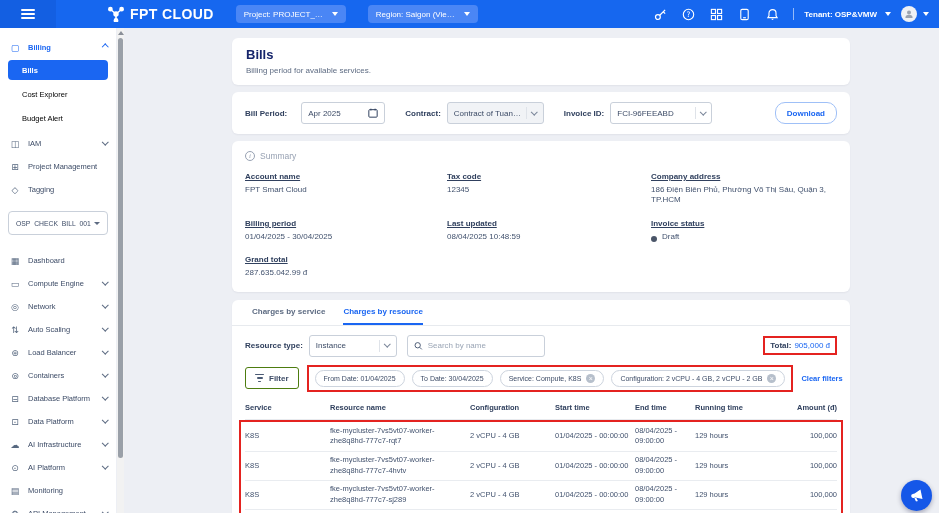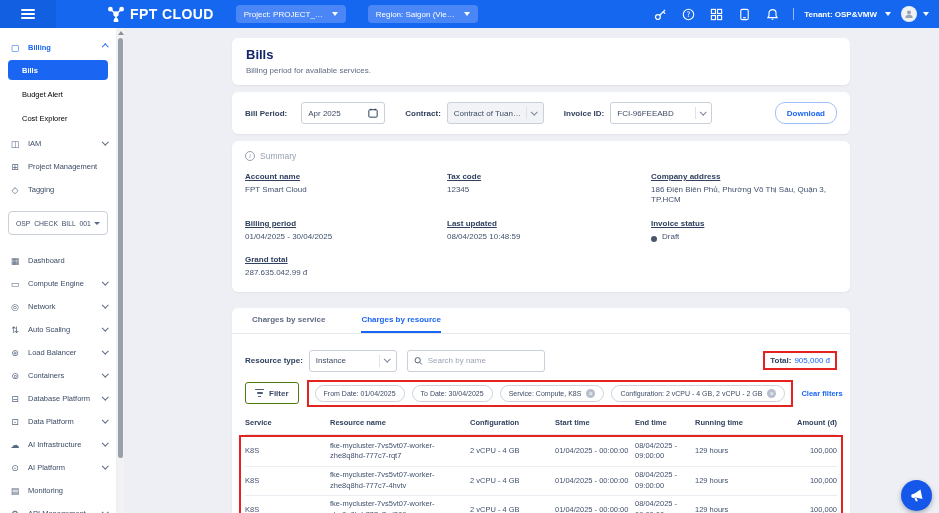--- a/index.html
+++ b/index.html
@@ -64,21 +64,21 @@
   .card-summary { padding:10px 13px 13px 13px; }
   .sum-head { display:flex; align-items:center; color:#98a2b3; font-size:8.5px; }
   .info-ic { width:10px; height:10px; border:1px solid #98a2b3; border-radius:50%; font-size:7px; display:flex; align-items:center; justify-content:center; margin-right:5px; font-style:italic; font-family:"Liberation Serif",serif; }
   .sum-grid { display:grid; grid-template-columns:202px 204px 1fr; margin-top:11px; row-gap:13px; }
   .f-lbl { font-size:8px; font-weight:bold; color:#30405e;text-decoration:underline; }
   .f-val { font-size:8px; color:#42526e; margin-top:4px; line-height:1.3; }
   .status-line { display:flex; align-items:flex-end; }
   .dot { width:6px; height:6px; border-radius:50%; background:#4a5568; margin-right:5px; }
 
   .card-table { padding:0 13px 8px 13px; position:relative; }
-  .tabs { display:flex; gap:36px; border-bottom:1px solid #e7eaee; margin:16px -13px; padding:0 13px 0 20px; height:26px; align-items:stretch; }
+  .tabs { display:flex; gap:18px; border-bottom:1px solid #e7eaee; margin:8px -13px; padding:0 13px 0 20px; height:26px; align-items:stretch; }
   .tab { font-size:8px; font-weight:bold; color:#5d6b82; display:flex; align-items:center; cursor:pointer; border-bottom:2px solid transparent; }
   .tab.active { color:#1a66f2; border-bottom-color:#1a66f2; }
   .controls { display:flex; align-items:center; margin-top:9px; }
   .search { height:22px; width:138px; border:1px solid #c9d0da; border-radius:3px; display:flex; align-items:center; padding:0 6px; margin-left:10px; background:#fff; }
   .search input { border:none; outline:none; font-size:8px; color:#3c4b66; width:100%; margin-left:5px; font-family:inherit; background:transparent; }
   .search input::placeholder { color:#9aa5b5; }
   .total-box { margin-left:auto; border:2px solid #e42320; padding:3px 5px; display:flex; align-items:center; gap:3px; }
   .total-lbl { font-size:8px; font-weight:bold; color:#30405e; }
   .total-val { font-size:8px; color:#1a66f2; }
   .filter-row { display:flex; align-items:center; margin-top:8px; }
@@ -187,24 +187,24 @@
 <nav class="sidebar">
   <div class="nav-item blue">
     <span class="nav-ic">▢</span>
     <span class="nav-lb">Billing</span>
     <span class="chv up"></span>
   </div>
   <div class="nav-sub sel">
     <span class="nav-lb">Bills</span>
   </div>
   <div class="nav-sub">
+    <span class="nav-lb">Cost Explorer</span>
+  </div>
+  <div class="nav-sub">
     <span class="nav-lb">Budget Alert</span>
-  </div>
-  <div class="nav-sub">
-    <span class="nav-lb">Cost Explorer</span>
   </div>
   <div class="nav-item">
     <span class="nav-ic">◫</span>
     <span class="nav-lb">IAM</span>
     <span class="chv down"></span>
   </div>
   <div class="nav-item">
     <span class="nav-ic">⊞</span>
     <span class="nav-lb">Project Management</span>
   </div>

